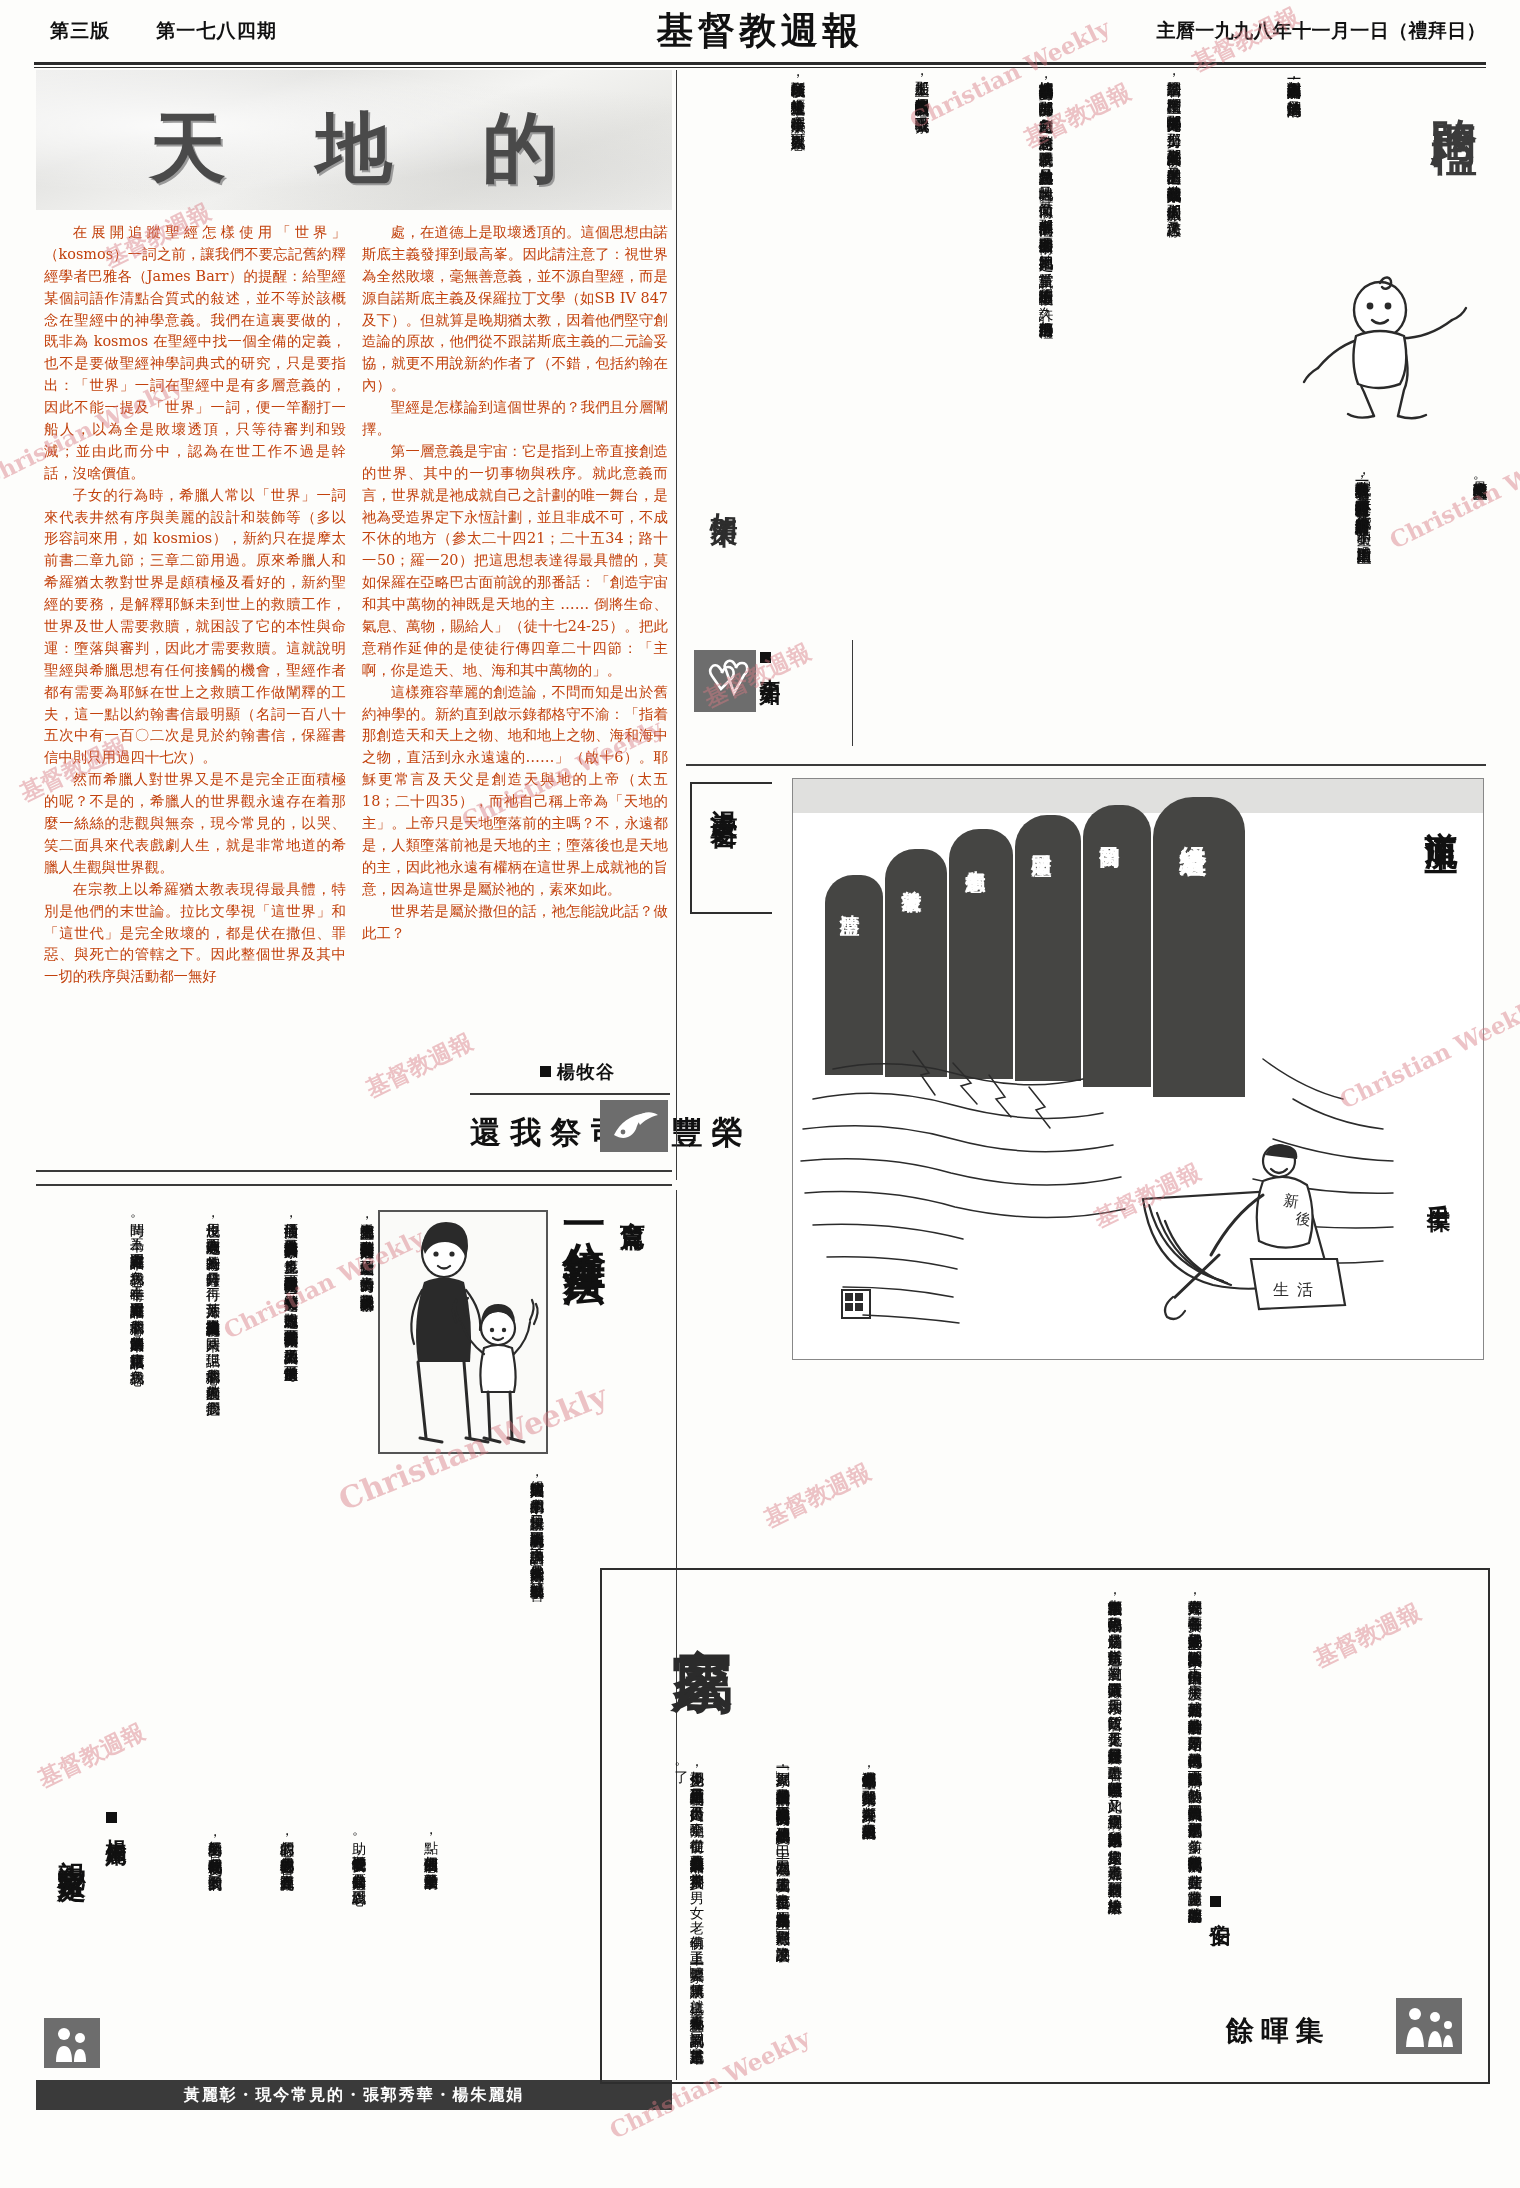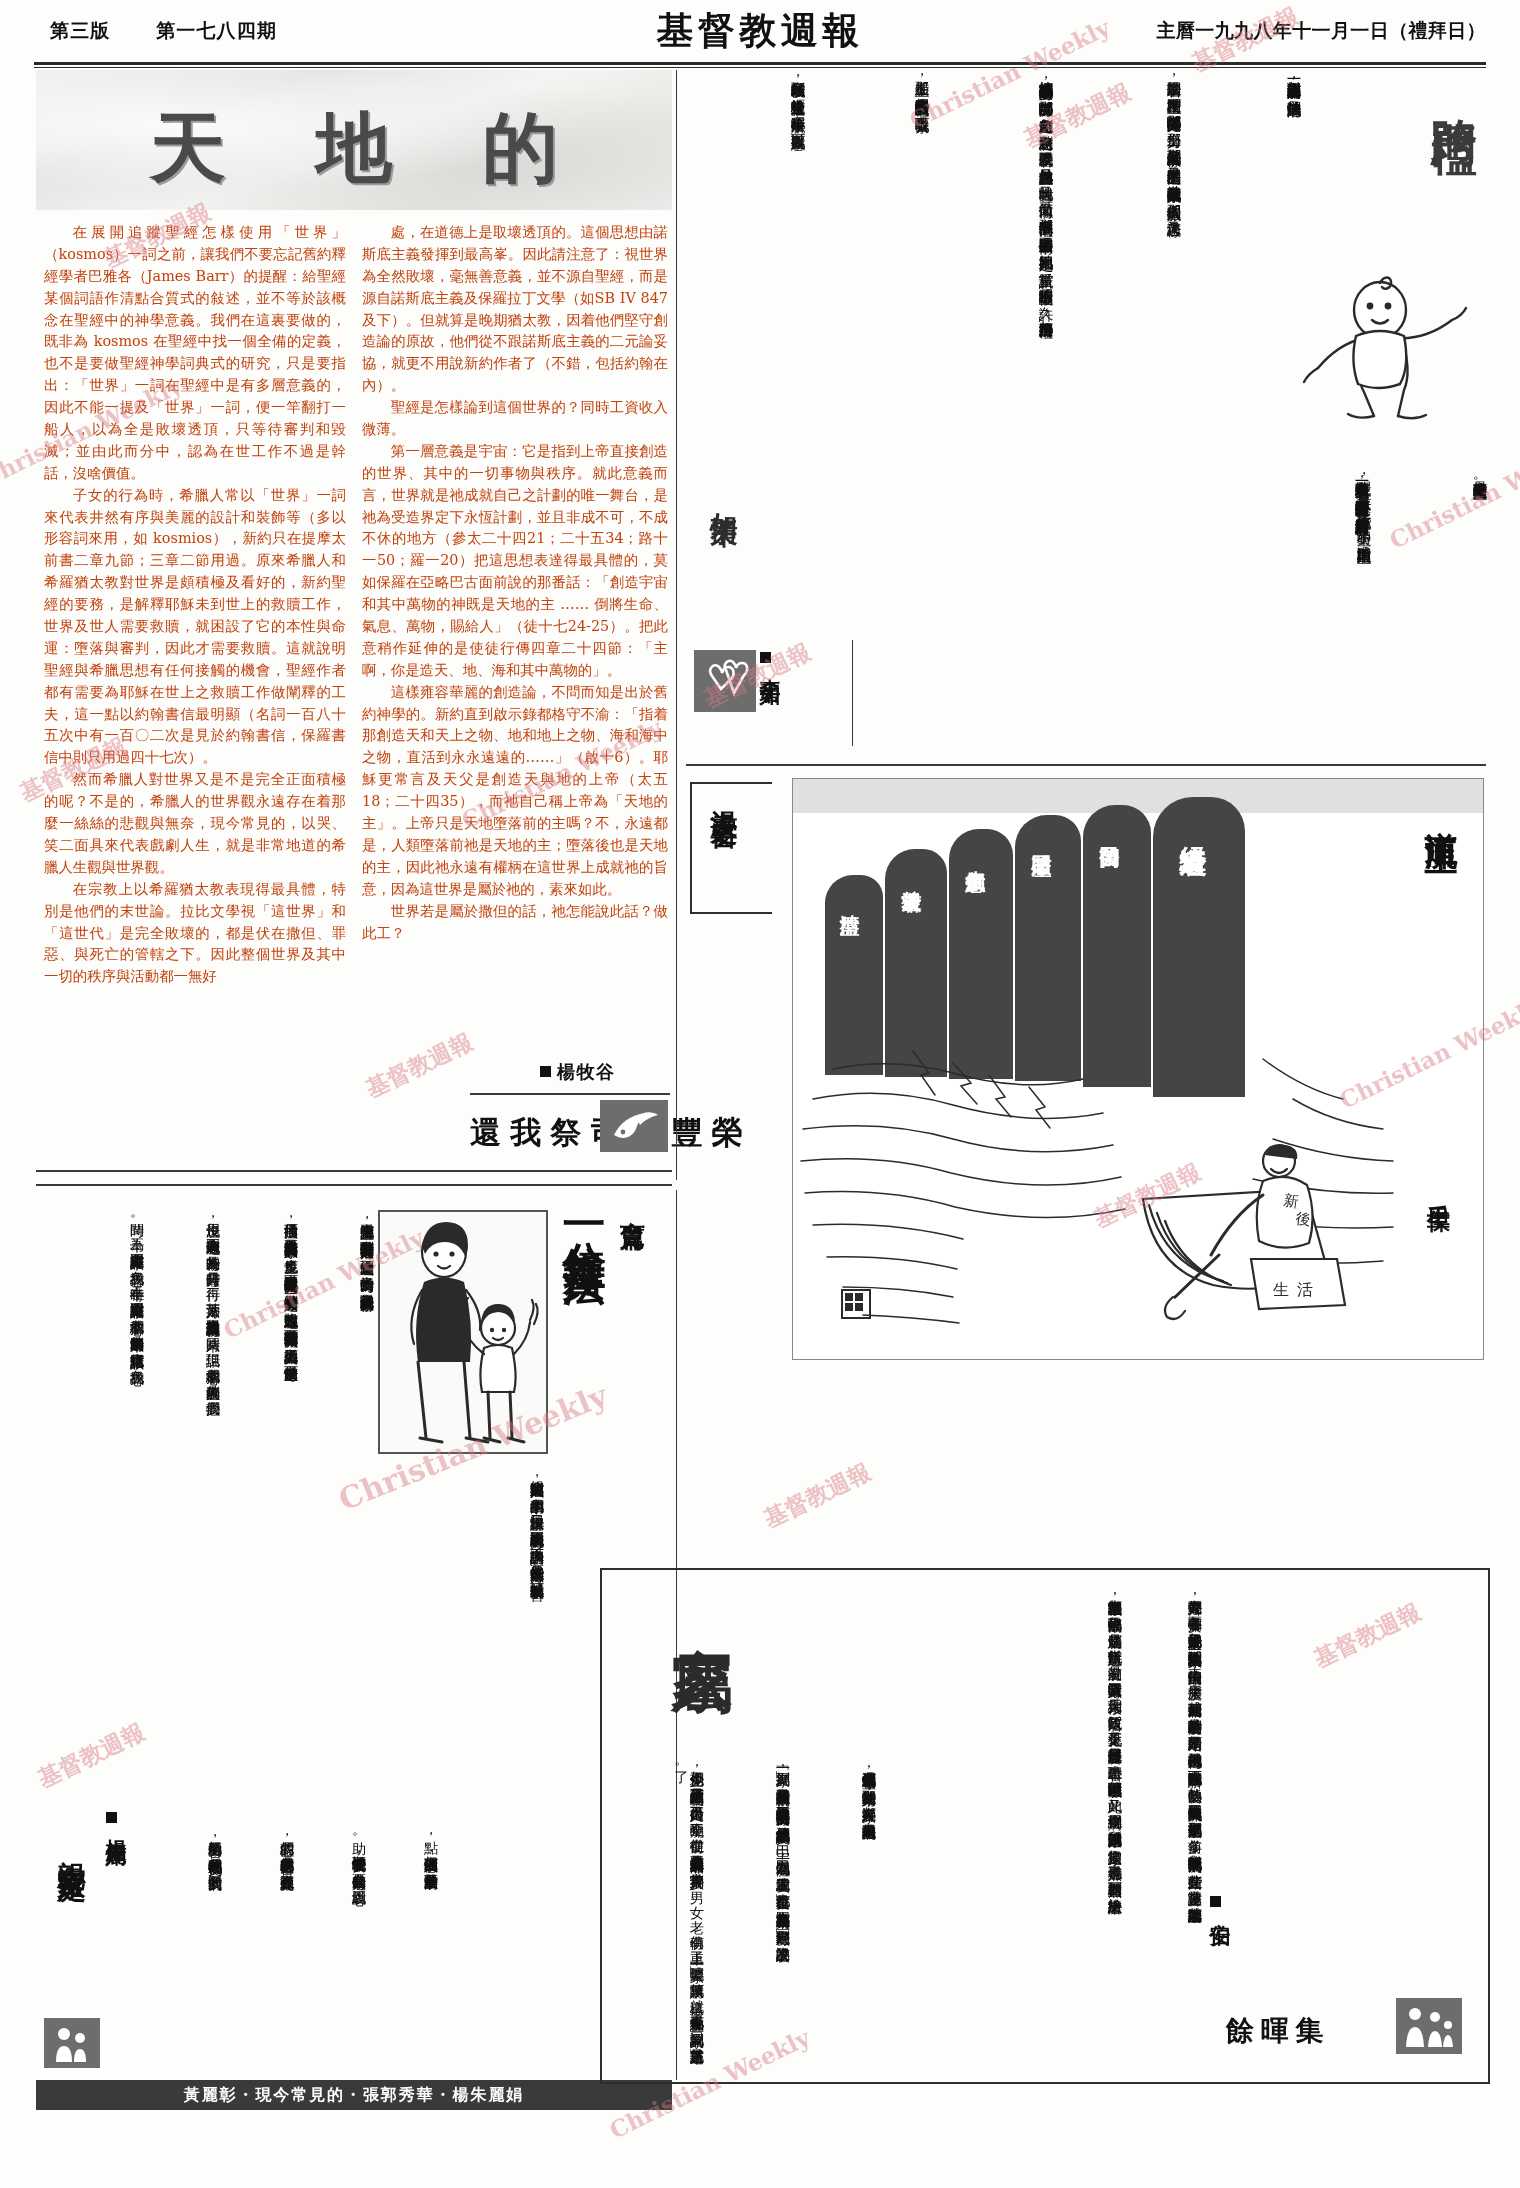--- a/index.html
+++ b/index.html
@@ -149,21 +149,21 @@
 
   <div class="bodycol" style="left:44px;top:222px;width:302px;height:600px;">
     <p>在展開追蹤聖經怎樣使用「世界」（kosmos）一詞之前，讓我們不要忘記舊約釋經學者巴雅各（James Barr）的提醒：給聖經某個詞語作清點合質式的敍述，並不等於該概念在聖經中的神學意義。我們在這裏要做的，既非為 kosmos 在聖經中找一個全備的定義，也不是要做聖經神學詞典式的研究，只是要指出：「世界」一詞在聖經中是有多層意義的，因此不能一提及「世界」一詞，便一竿翻打一船人，以為全是敗壞透頂，只等待審判和毀滅；並由此而分中，認為在世工作不過是幹話，沒啥價值。</p>
     <p>子女的行為時，希臘人常以「世界」一詞來代表井然有序與美麗的設計和裝飾等（多以形容詞來用，如 kosmios），新約只在提摩太前書二章九節；三章二節用過。原來希臘人和希羅猶太教對世界是頗積極及看好的，新約聖經的要務，是解釋耶穌未到世上的救贖工作，世界及世人需要救贖，就困設了它的本性與命運：墮落與審判，因此才需要救贖。這就說明聖經與希臘思想有任何接觸的機會，聖經作者都有需要為耶穌在世上之救贖工作做闡釋的工夫，這一點以約翰書信最明顯（名詞一百八十五次中有一百〇二次是見於約翰書信，保羅書信中則只用過四十七次）。</p>
     <p>然而希臘人對世界又是不是完全正面積極的呢？不是的，希臘人的世界觀永遠存在着那麼一絲絲的悲觀與無奈，現今常見的，以哭、笑二面具來代表戲劇人生，就是非常地道的希臘人生觀與世界觀。</p>
     <p>在宗教上以希羅猶太教表現得最具體，特別是他們的末世論。拉比文學視「這世界」和「這世代」是完全敗壞的，都是伏在撒但、罪惡、與死亡的管轄之下。因此整個世界及其中一切的秩序與活動都一無好</p>
   </div>
 
   <div class="bodycol" style="left:362px;top:222px;width:306px;height:600px;">
     <p>處，在道德上是取壞透頂的。這個思想由諾斯底主義發揮到最高峯。因此請注意了：視世界為全然敗壞，毫無善意義，並不源自聖經，而是源自諾斯底主義及保羅拉丁文學（如SB IV 847及下）。但就算是晚期猶太教，因着他們堅守創造論的原故，他們從不跟諾斯底主義的二元論妥協，就更不用說新約作者了（不錯，包括約翰在內）。</p>
-    <p>聖經是怎樣論到這個世界的？同時工資收入微薄。</p>
+    <p>聖經是怎樣論到這個世界的？我們且分層闡擇。</p>
     <p>第一層意義是宇宙：它是指到上帝直接創造的世界、其中的一切事物與秩序。就此意義而言，世界就是祂成就自己之計劃的唯一舞台，是祂為受造界定下永恆計劃，並且非成不可，不成不休的地方（參太二十四21；二十五34；路十一50；羅一20）把這思想表達得最具體的，莫如保羅在亞略巴古面前說的那番話：「創造宇宙和其中萬物的神既是天地的主 …… 倒將生命、氣息、萬物，賜給人」（徒十七24-25）。把此意稍作延伸的是使徒行傳四章二十四節：「主啊，你是造天、地、海和其中萬物的」。</p>
     <p>這樣雍容華麗的創造論，不問而知是出於舊約神學的。新約直到啟示錄都格守不渝：「指着那創造天和天上之物、地和地上之物、海和海中之物，直活到永永遠遠的……」（啟十6）。耶穌更常言及天父是創造天與地的上帝（太五18；二十四35），而祂自己稱上帝為「天地的主」。上帝只是天地墮落前的主嗎？不，永遠都是，人類墮落前祂是天地的主；墮落後也是天地的主，因此祂永遠有權柄在這世界上成就祂的旨意，因為這世界是屬於祂的，素來如此。</p>
     <p>世界若是屬於撒但的話，祂怎能說此話？做此工？</p>
   </div>
 
   <div class="byline" style="position:absolute;left:540px;top:1060px;">
     <span class="sq"></span><span>楊牧谷</span>
   </div>
   <div class="hrule thick" style="left:470px;top:1093px;width:200px;"></div>
 

